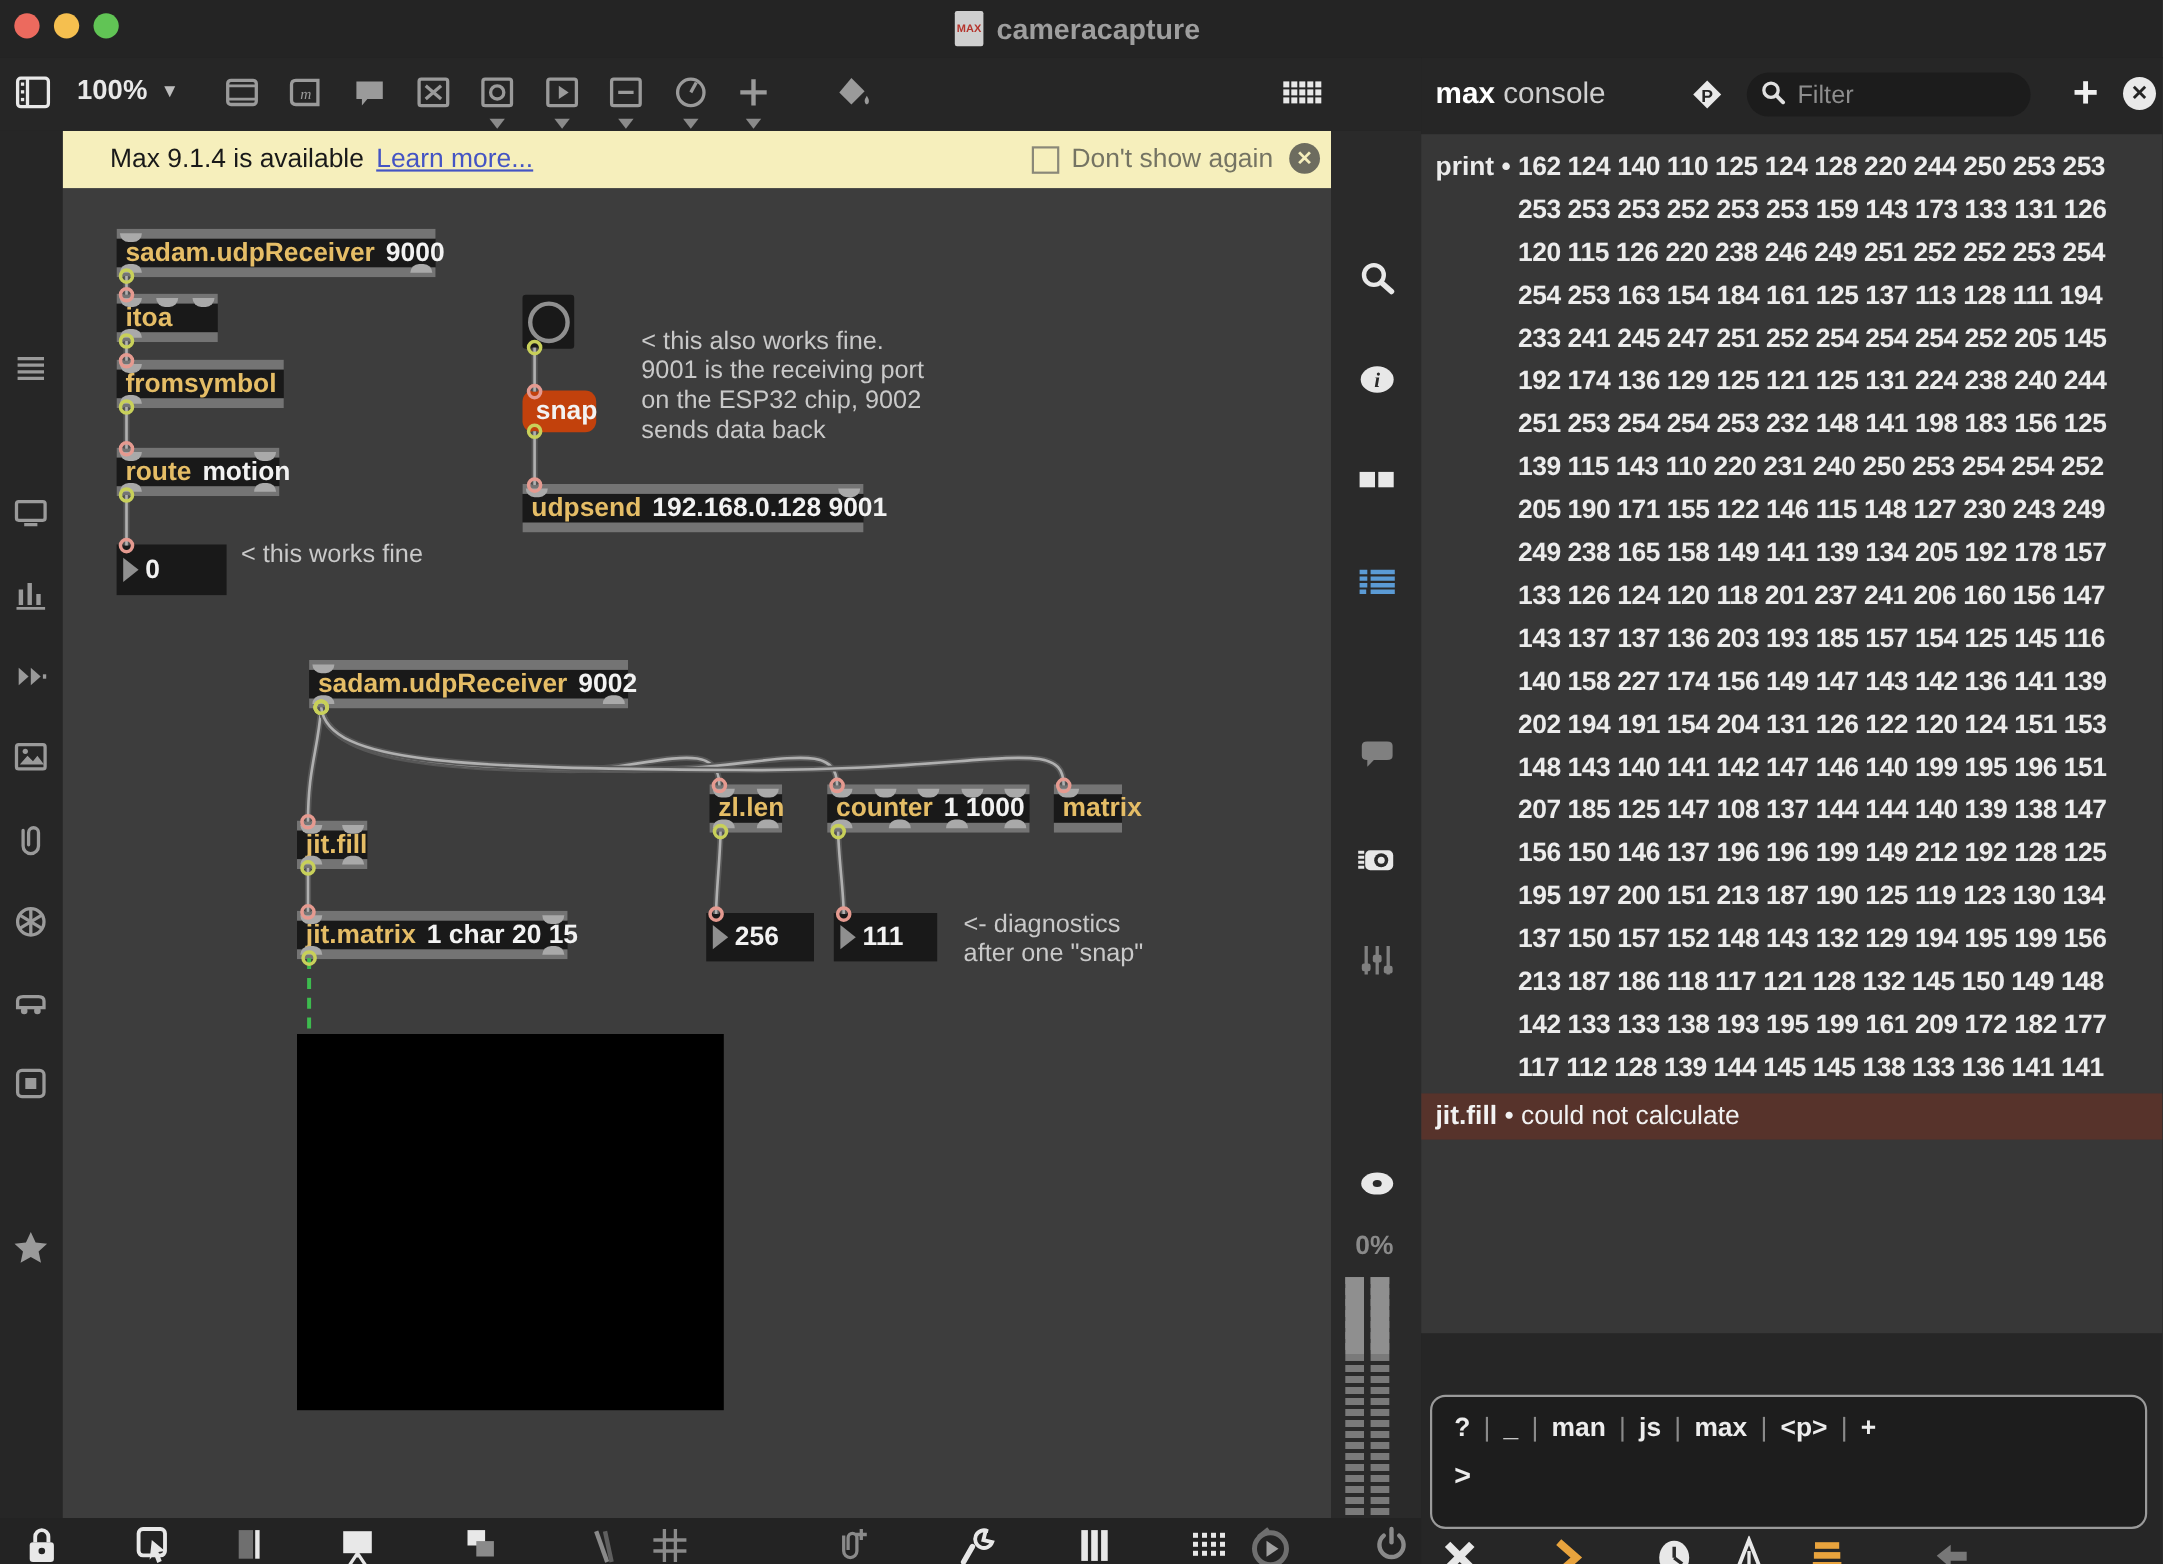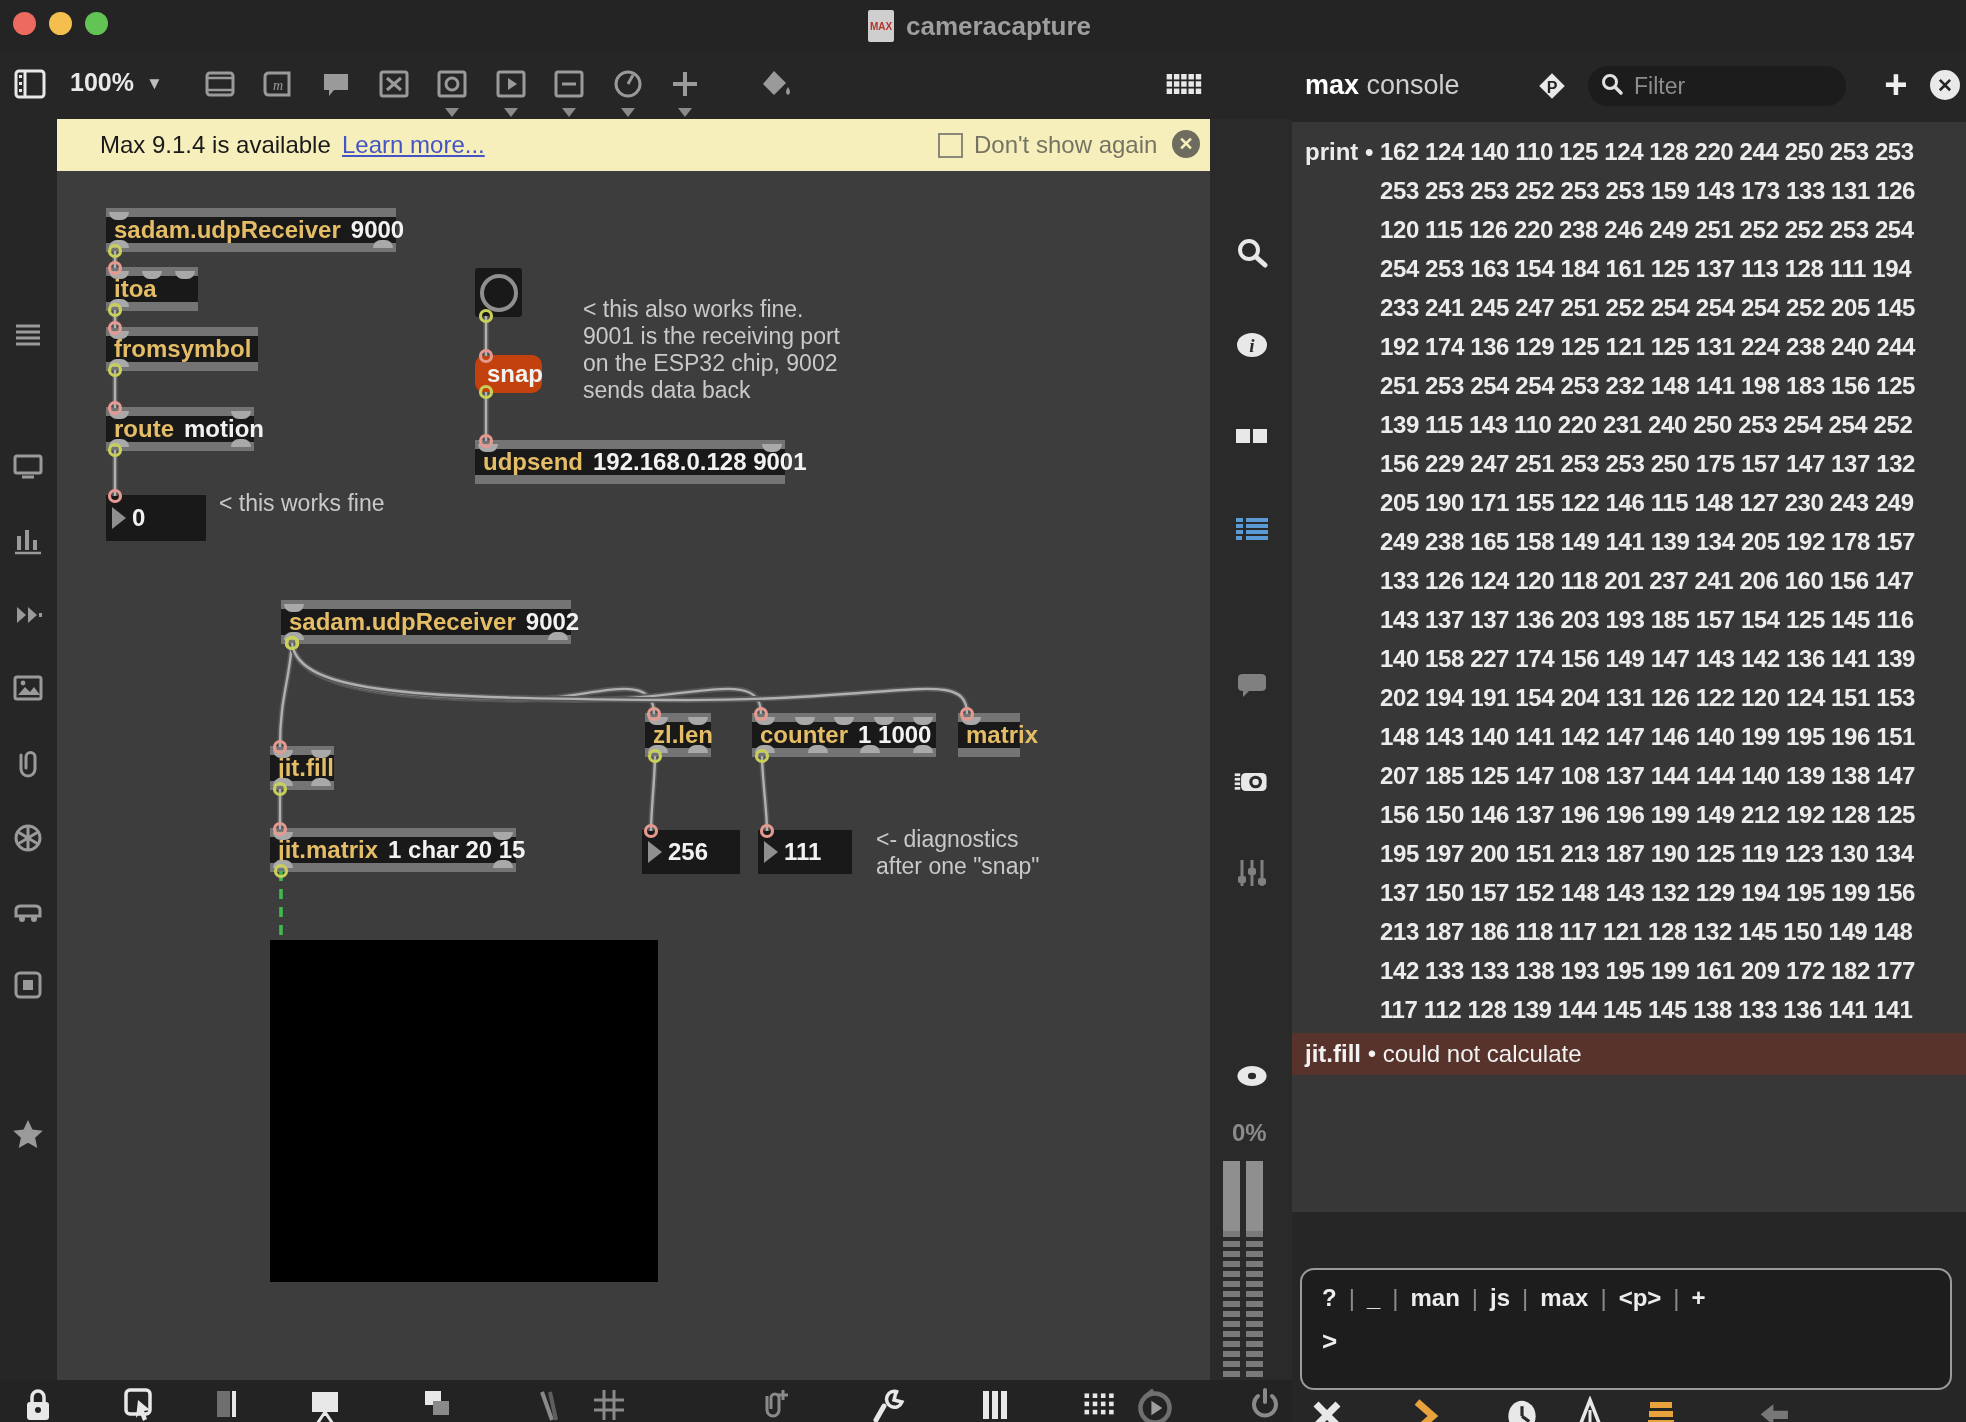--- a/index.html
+++ b/index.html
@@ -716,21 +716,20 @@
     <div id="log-pad"></div>
     <div id="log-lines">
         <div class="logline"><span class="llabel">print •</span><span>162 124 140 110 125 124 128 220 244 250 253 253</span></div>
         <div class="logline"><span>253 253 253 252 253 253 159 143 173 133 131 126</span></div>
         <div class="logline"><span>120 115 126 220 238 246 249 251 252 252 253 254</span></div>
         <div class="logline"><span>254 253 163 154 184 161 125 137 113 128 111 194</span></div>
         <div class="logline"><span>233 241 245 247 251 252 254 254 254 252 205 145</span></div>
         <div class="logline"><span>192 174 136 129 125 121 125 131 224 238 240 244</span></div>
         <div class="logline"><span>251 253 254 254 253 232 148 141 198 183 156 125</span></div>
         <div class="logline"><span>139 115 143 110 220 231 240 250 253 254 254 252</span></div>
-        <div class="logline"><span>156 229 247 251 253 253 250 175 157 147 137 132</span></div>
         <div class="logline"><span>205 190 171 155 122 146 115 148 127 230 243 249</span></div>
         <div class="logline"><span>249 238 165 158 149 141 139 134 205 192 178 157</span></div>
         <div class="logline"><span>133 126 124 120 118 201 237 241 206 160 156 147</span></div>
         <div class="logline"><span>143 137 137 136 203 193 185 157 154 125 145 116</span></div>
         <div class="logline"><span>140 158 227 174 156 149 147 143 142 136 141 139</span></div>
         <div class="logline"><span>202 194 191 154 204 131 126 122 120 124 151 153</span></div>
         <div class="logline"><span>148 143 140 141 142 147 146 140 199 195 196 151</span></div>
         <div class="logline"><span>207 185 125 147 108 137 144 144 140 139 138 147</span></div>
         <div class="logline"><span>156 150 146 137 196 196 199 149 212 192 128 125</span></div>
         <div class="logline"><span>195 197 200 151 213 187 190 125 119 123 130 134</span></div>

